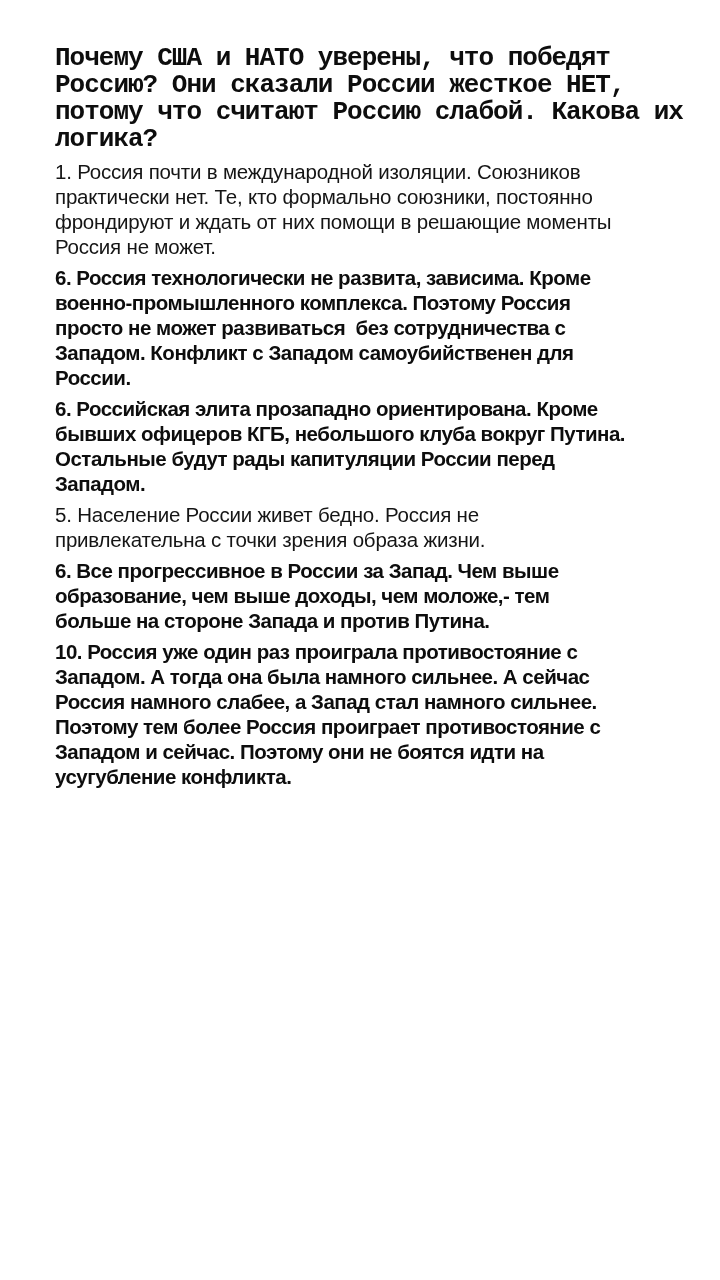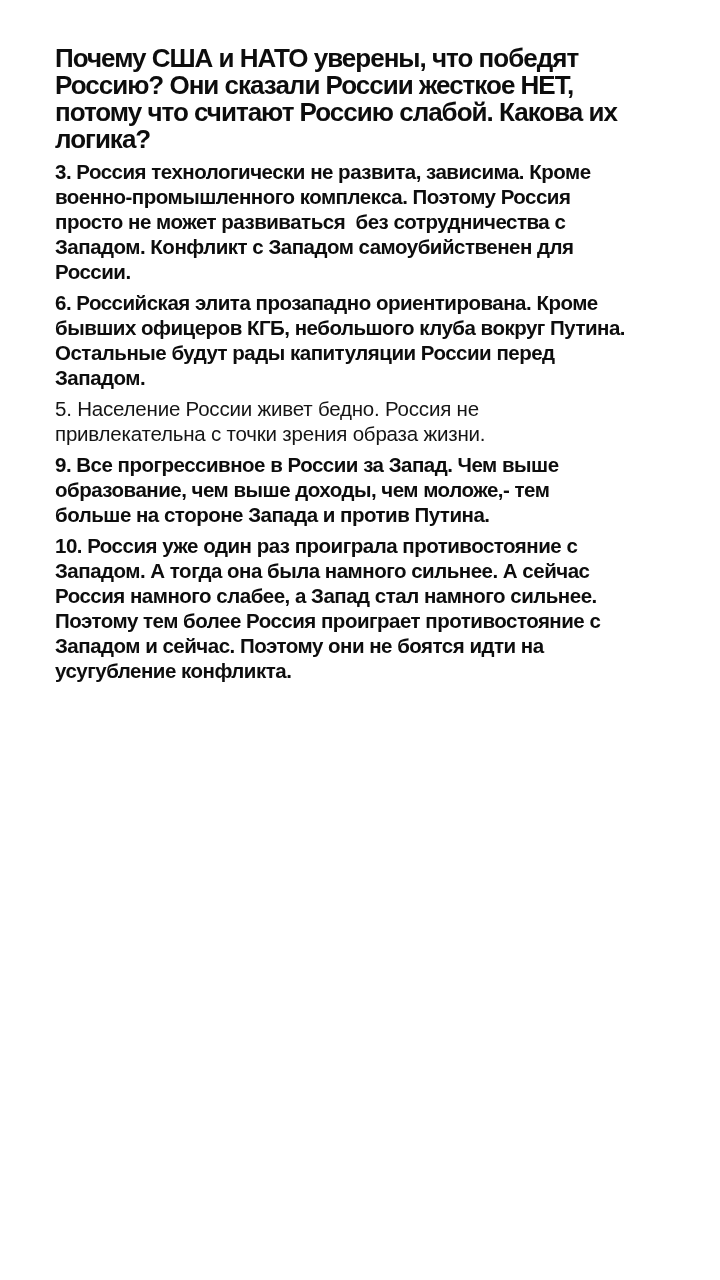--- a/index.html
+++ b/index.html
@@ -21,20 +21,21 @@
     width: 660px;
   }
   .title {
     margin: 0 0 2px 0;
     font-size: 26px;
     font-weight: 700;
     line-height: 27px;
     letter-spacing: -1px;
     white-space: pre-wrap;
     color: #0d0d0d;
+    font-family: Liberation Mono, monospace;
   }
   .para {
     margin: 6px 0 0 0;
     font-size: 20.5px;
     font-weight: 400;
     line-height: 25px;
     letter-spacing: -0.2px;
     white-space: pre-wrap;
     color: #151515;
   }
@@ -46,39 +47,43 @@
 </style>
 </head>
 <body>
 
 <div class="page">
   <h1 class="title">Почему США и НАТО уверены, что победят
 Россию? Они сказали России жесткое НЕТ,
 потому что считают Россию слабой. Какова их
 логика?</h1>
 
+  <p class="para">1. Россия почти в международной изоляции. Союзников
+практически нет. Те, кто формально союзники, постоянно
+фрондируют и ждать от них помощи в решающие моменты
+Россия не может.</p>
 
-  <p class="para bold">3. Россия технологически не развита, зависима. Кроме
+  <p class="para bold">6. Россия технологически не развита, зависима. Кроме
 военно-промышленного комплекса. Поэтому Россия
 просто не может развиваться  без сотрудничества с
 Западом. Конфликт с Западом самоубийственен для
 России.</p>
 
 
   <p class="para bold">6. Российская элита прозападно ориентирована. Кроме
 бывших офицеров КГБ, небольшого клуба вокруг Путина.
 Остальные будут рады капитуляции России перед
 Западом.</p>
 
   <p class="para">5. Население России живет бедно. Россия не
 привлекательна с точки зрения образа жизни.</p>
 
 
 
-  <p class="para bold">9. Все прогрессивное в России за Запад. Чем выше
+  <p class="para bold">6. Все прогрессивное в России за Запад. Чем выше
 образование, чем выше доходы, чем моложе,- тем
 больше на стороне Запада и против Путина.</p>
 
 
   <p class="para bold">10. Россия уже один раз проиграла противостояние с
 Западом. А тогда она была намного сильнее. А сейчас
 Россия намного слабее, а Запад стал намного сильнее.
 Поэтому тем более Россия проиграет противостояние с
 Западом и сейчас. Поэтому они не боятся идти на
 усугубление конфликта.</p>

